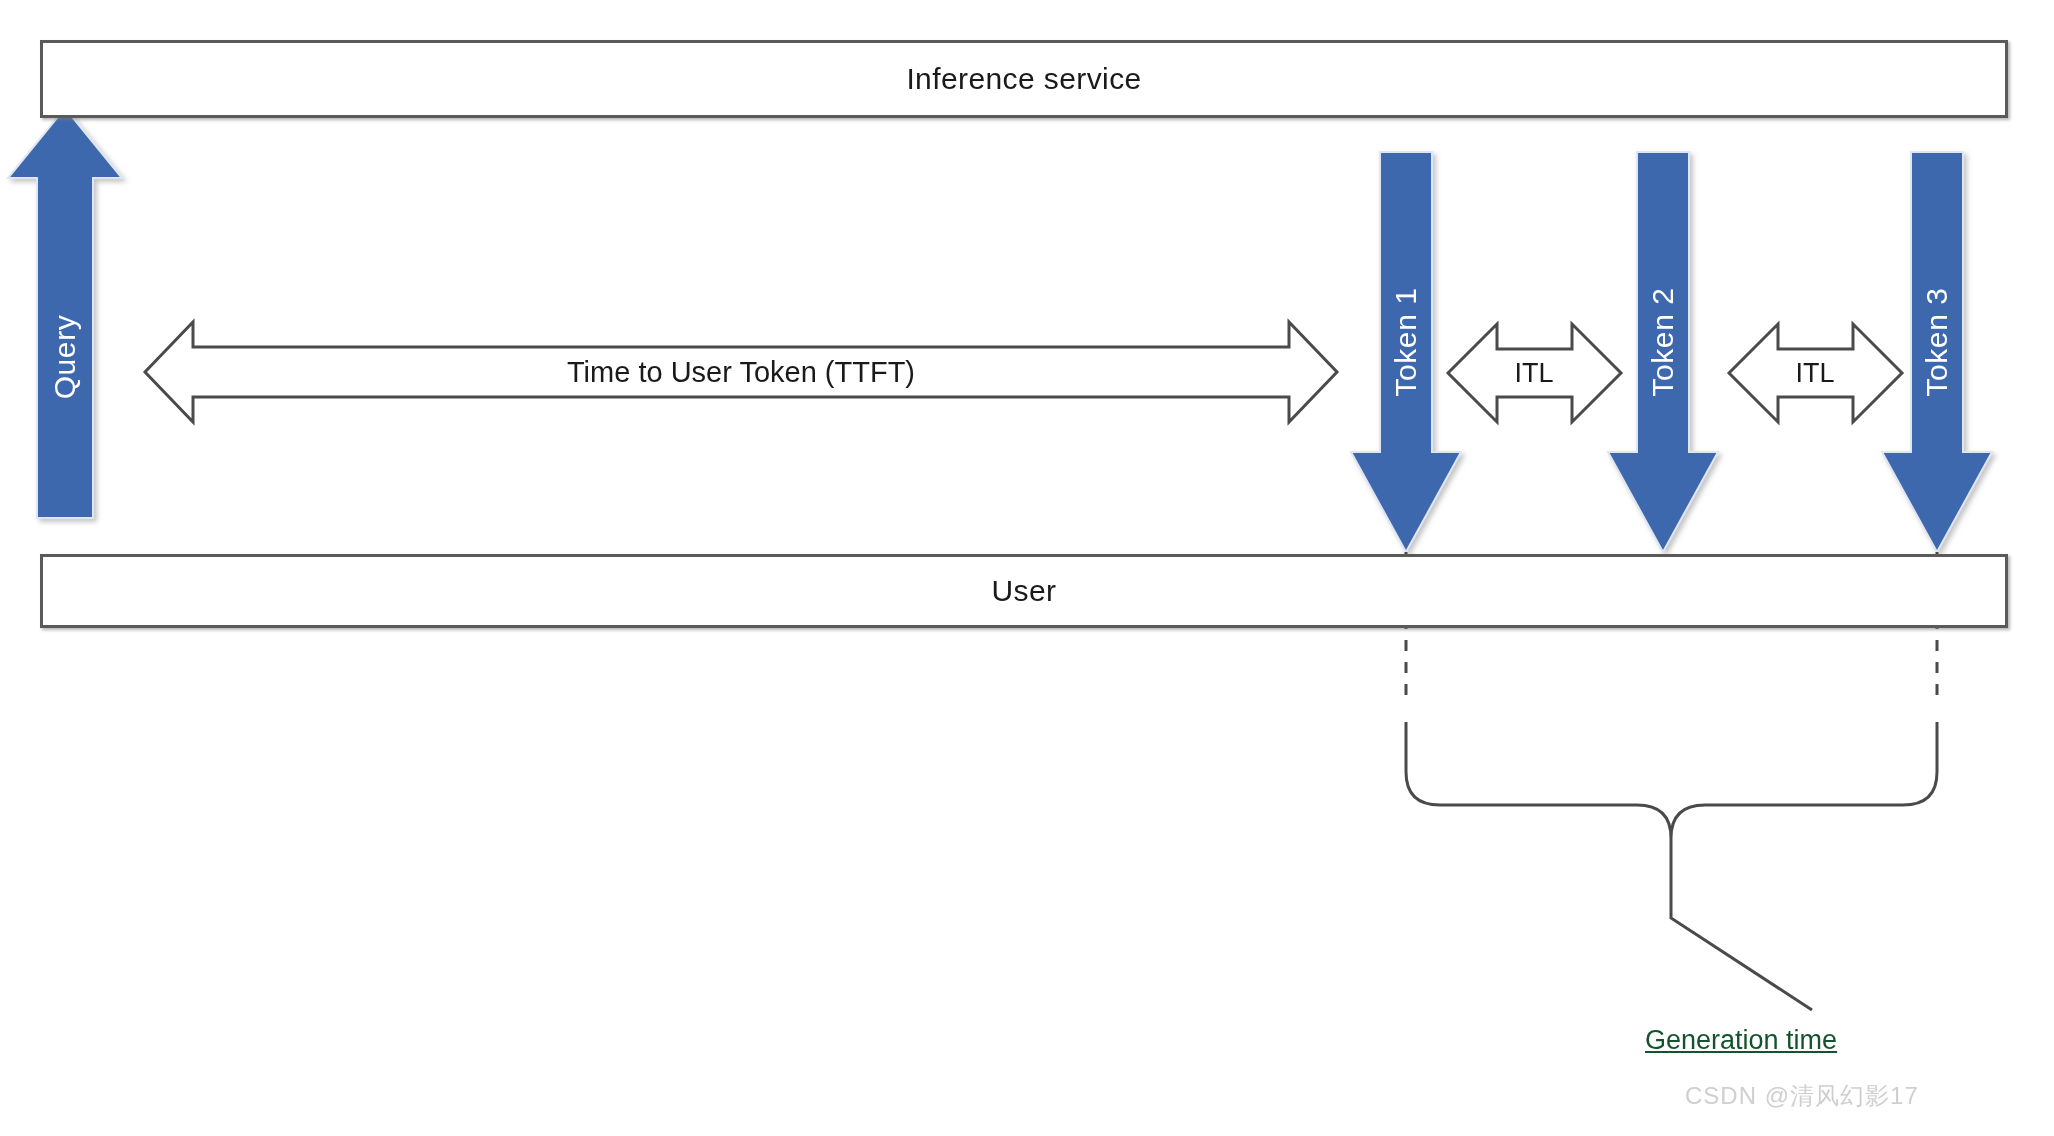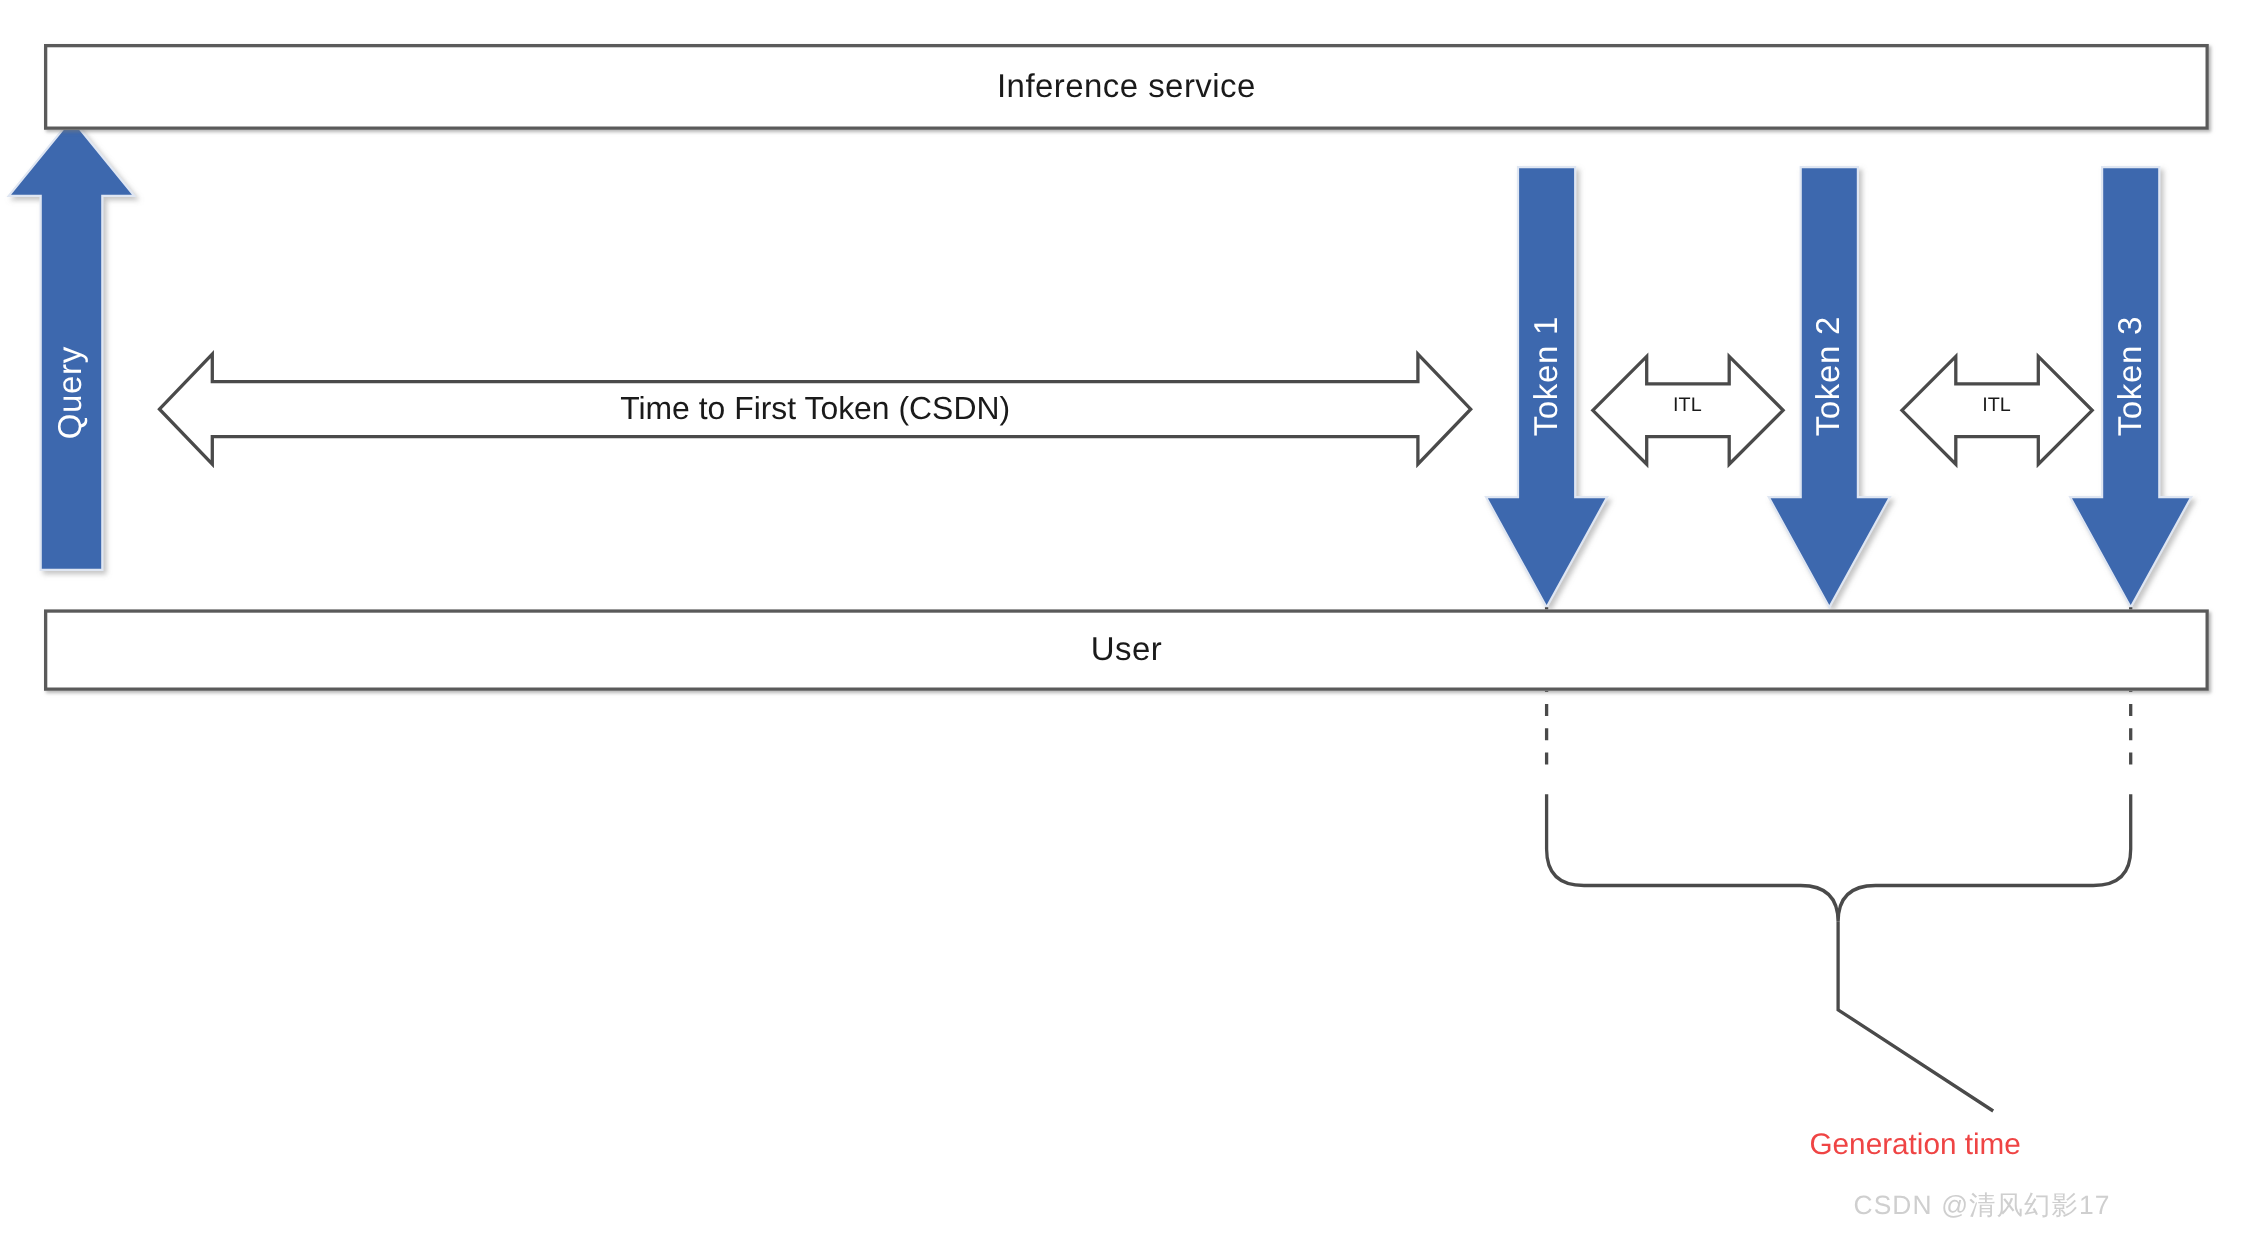--- a/index.html
+++ b/index.html
@@ -63,31 +63,32 @@
   
   .h-arrow-label {
     position: absolute;
     color: #1a1a1a;
     font-size: 29px;
     white-space: nowrap;
     text-align: center;
     pointer-events: none;
     z-index: 4;
   }
-  .itl-label { font-size: 18px; }
+  .itl-label { font-size: 27px; }
 
   
   #generation-time-label {
     position: absolute;
     left: 1645px;
     top: 1025px;
     font-size: 27px;
-    color: #ef4444;
+    color: #14532d;
     white-space: nowrap;
     z-index: 4;
+    text-decoration: underline;
   }
 
   
   #watermark {
     position: absolute;
     left: 1685px;
     top: 1080px;
     font-size: 24px;
     color: #cfcfcf;
     white-space: nowrap;
@@ -169,21 +170,21 @@
   <div class="lane" id="lane-inference">
     <span class="lane-label">Inference service</span>
   </div>
 
   <div class="lane" id="lane-user">
     <span class="lane-label">User</span>
   </div>
 
   <div class="v-arrow-label" style="left:-35px; top:340px; width:200px;">Query</div>
 
-  <div class="h-arrow-label" style="left:441px; top:356px; width:600px;">Time to First Token (CSDN)</div>
+  <div class="h-arrow-label" style="left:441px; top:356px; width:600px;">Time to User Token (TTFT)</div>
 
   <div class="v-arrow-label" style="left:1306px; top:325px; width:200px;">Token 1</div>
 
   <div class="itl-label h-arrow-label" style="left:1459px; top:358px; width:150px;">ITL</div>
 
   <div class="v-arrow-label" style="left:1563px; top:325px; width:200px;">Token 2</div>
 
   <div class="itl-label h-arrow-label" style="left:1740px; top:358px; width:150px;">ITL</div>
 
   <div class="v-arrow-label" style="left:1837px; top:325px; width:200px;">Token 3</div>

